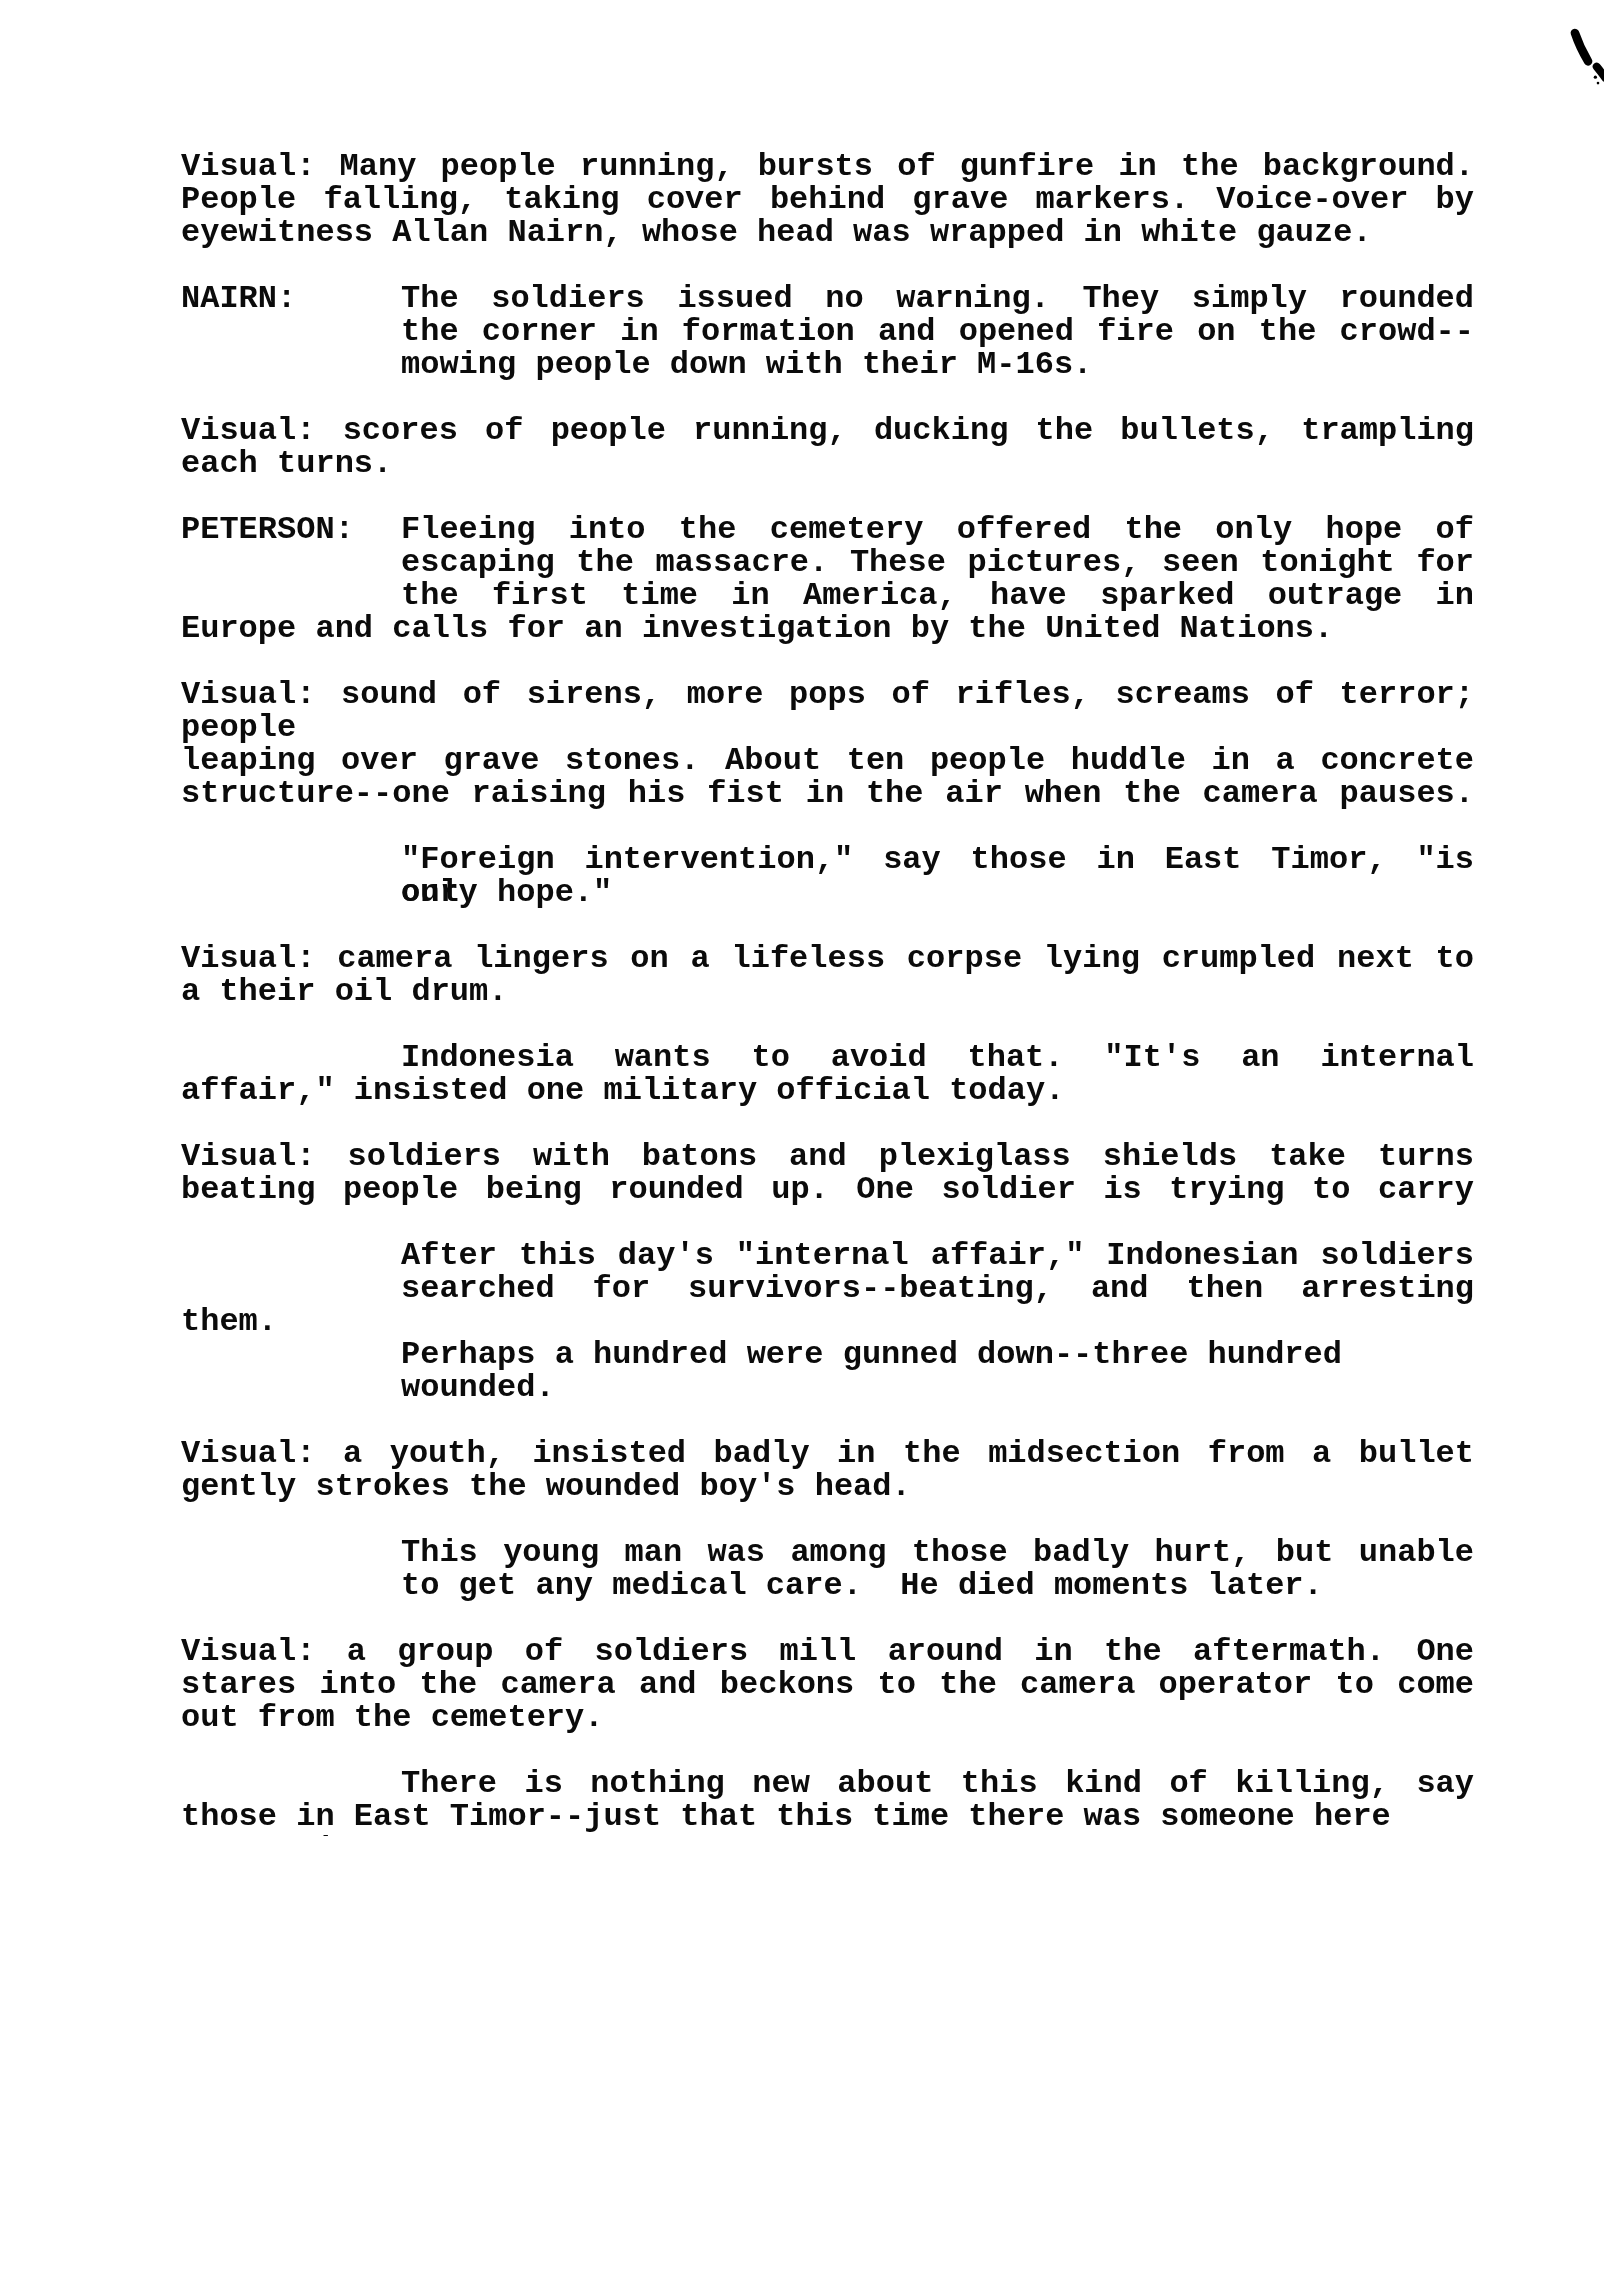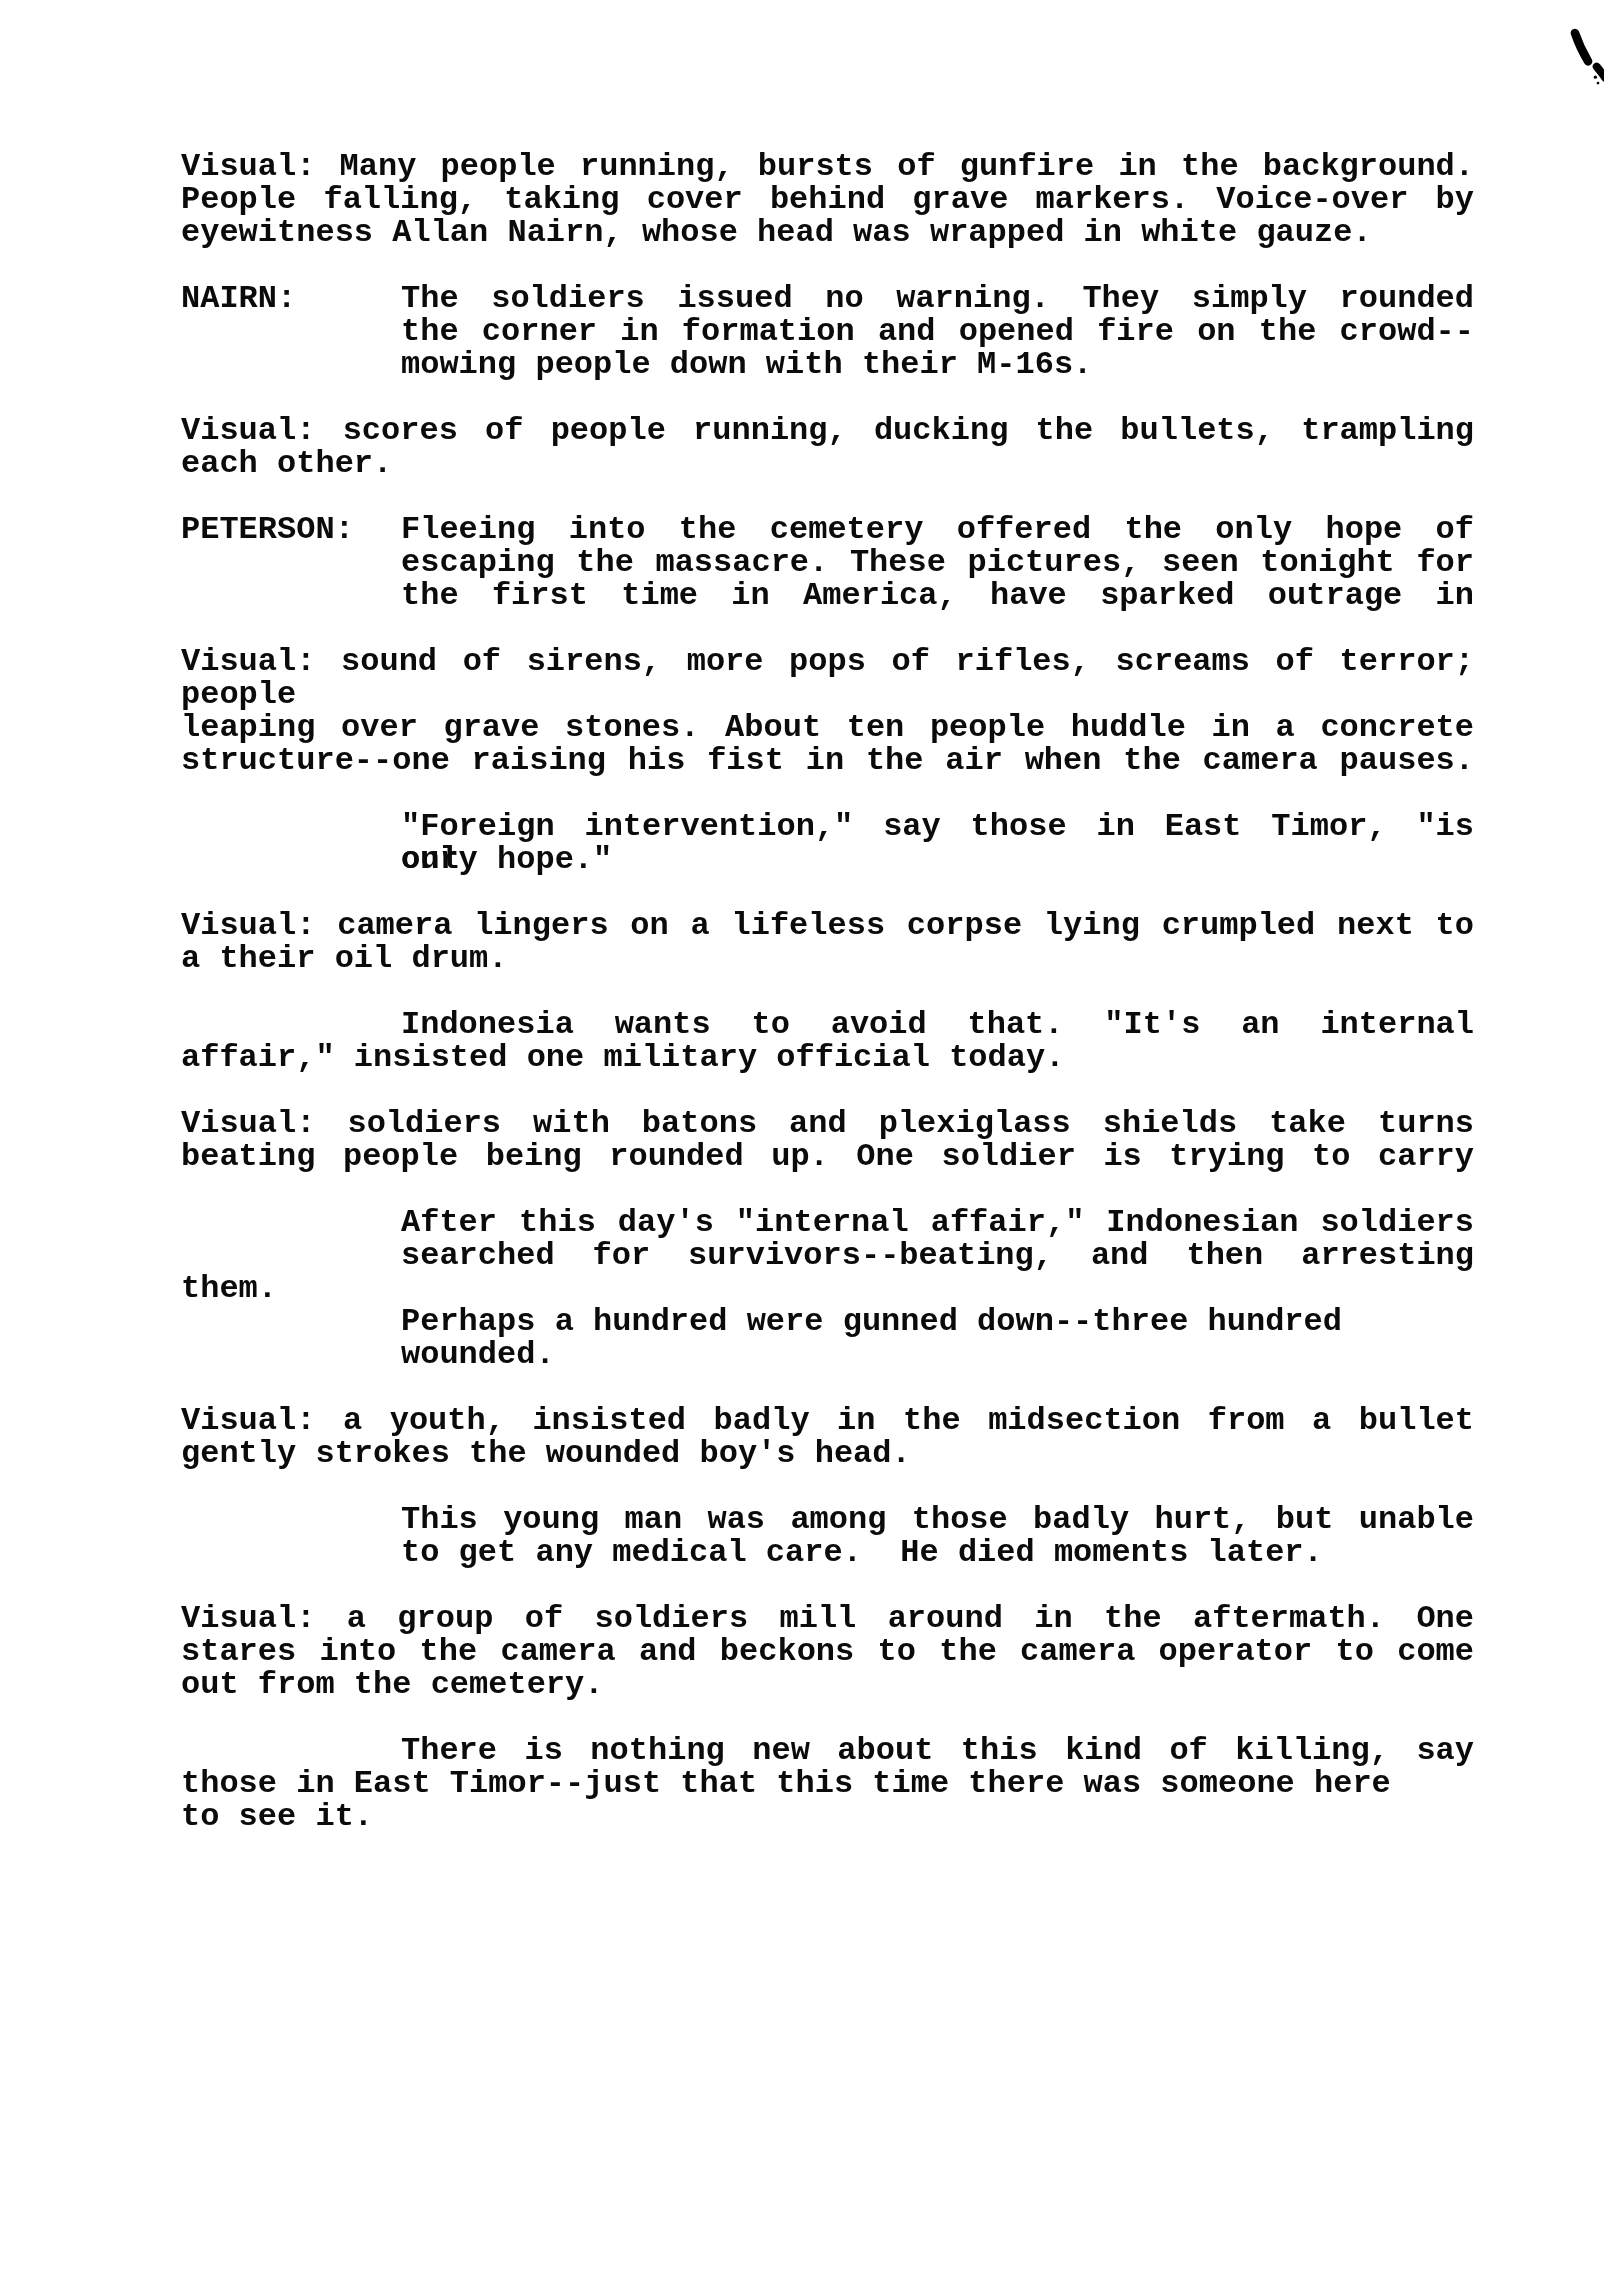--- a/index.html
+++ b/index.html
@@ -64,25 +64,26 @@
   <div class="text-block">
       <div class="line j"><span class="text">Visual: Many people running, bursts of gunfire in the background.</span></div>
       <div class="line j"><span class="text">People falling, taking cover behind grave markers.  Voice-over by</span></div>
       <div class="line"><span class="text">eyewitness Allan Nairn, whose head was wrapped in white gauze.</span></div>
       <div class="line"><span class="text"></span></div>
       <div class="line j ind"><span class="speaker">NAIRN:</span><span class="text">The soldiers issued no warning.  They simply rounded</span></div>
       <div class="line j ind"><span class="text">the corner in formation and opened fire on the crowd--</span></div>
       <div class="line ind"><span class="text">mowing people down with their M-16s.</span></div>
       <div class="line"><span class="text"></span></div>
       <div class="line j"><span class="text">Visual: scores of people running, ducking the bullets, trampling</span></div>
-      <div class="line"><span class="text">each other.</span></div>
+      <div class="line"><span class="text">each turns.</span></div>
       <div class="line"><span class="text"></span></div>
       <div class="line j ind"><span class="speaker">PETERSON:</span><span class="text">Fleeing into the cemetery offered the only hope of</span></div>
       <div class="line j ind"><span class="text">escaping the massacre.  These pictures, seen tonight for</span></div>
       <div class="line j ind"><span class="text">the first time in America, have sparked outrage in</span></div>
+      <div class="line"><span class="text">Europe and calls for an investigation by the United Nations.</span></div>
       <div class="line"><span class="text"></span></div>
       <div class="line j"><span class="text">Visual: sound of sirens, more pops of rifles, screams of terror;</span></div>
       <div class="line"><span class="text">people</span></div>
       <div class="line j"><span class="text">leaping over grave stones.  About ten people huddle in a concrete</span></div>
       <div class="line j"><span class="text">structure--one raising his fist in the air when the camera pauses.</span></div>
       <div class="line"><span class="text"></span></div>
       <div class="line j ind"><span class="text">"Foreign intervention," say those in East Timor, "is our</span></div>
       <div class="line ind"><span class="text">only hope."</span></div>
       <div class="line"><span class="text"></span></div>
       <div class="line j"><span class="text">Visual: camera lingers on a lifeless corpse lying crumpled next to</span></div>

